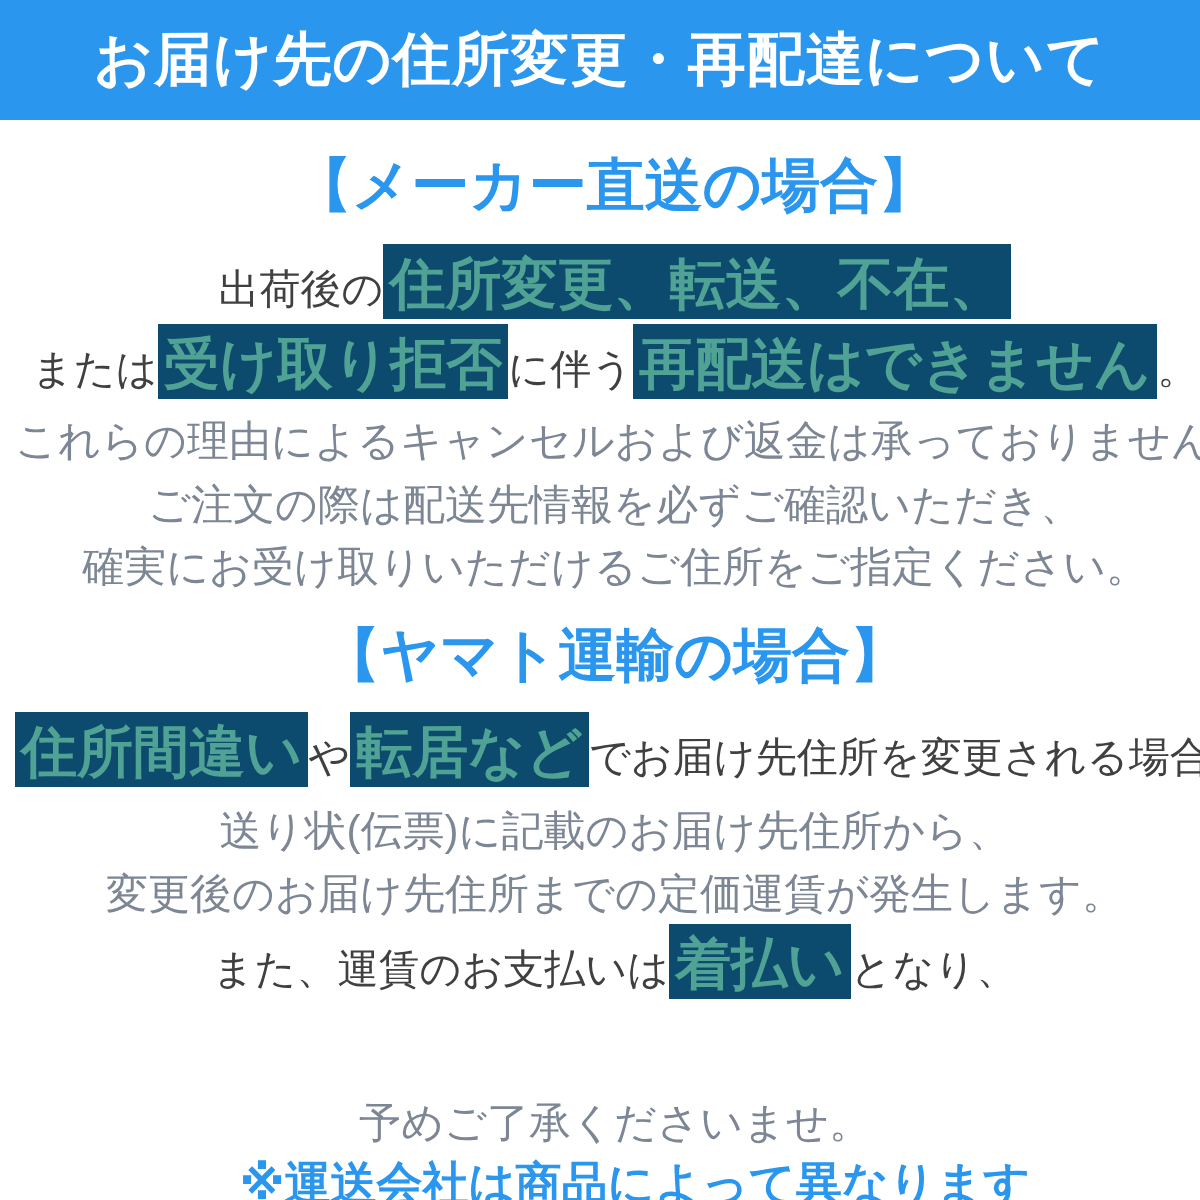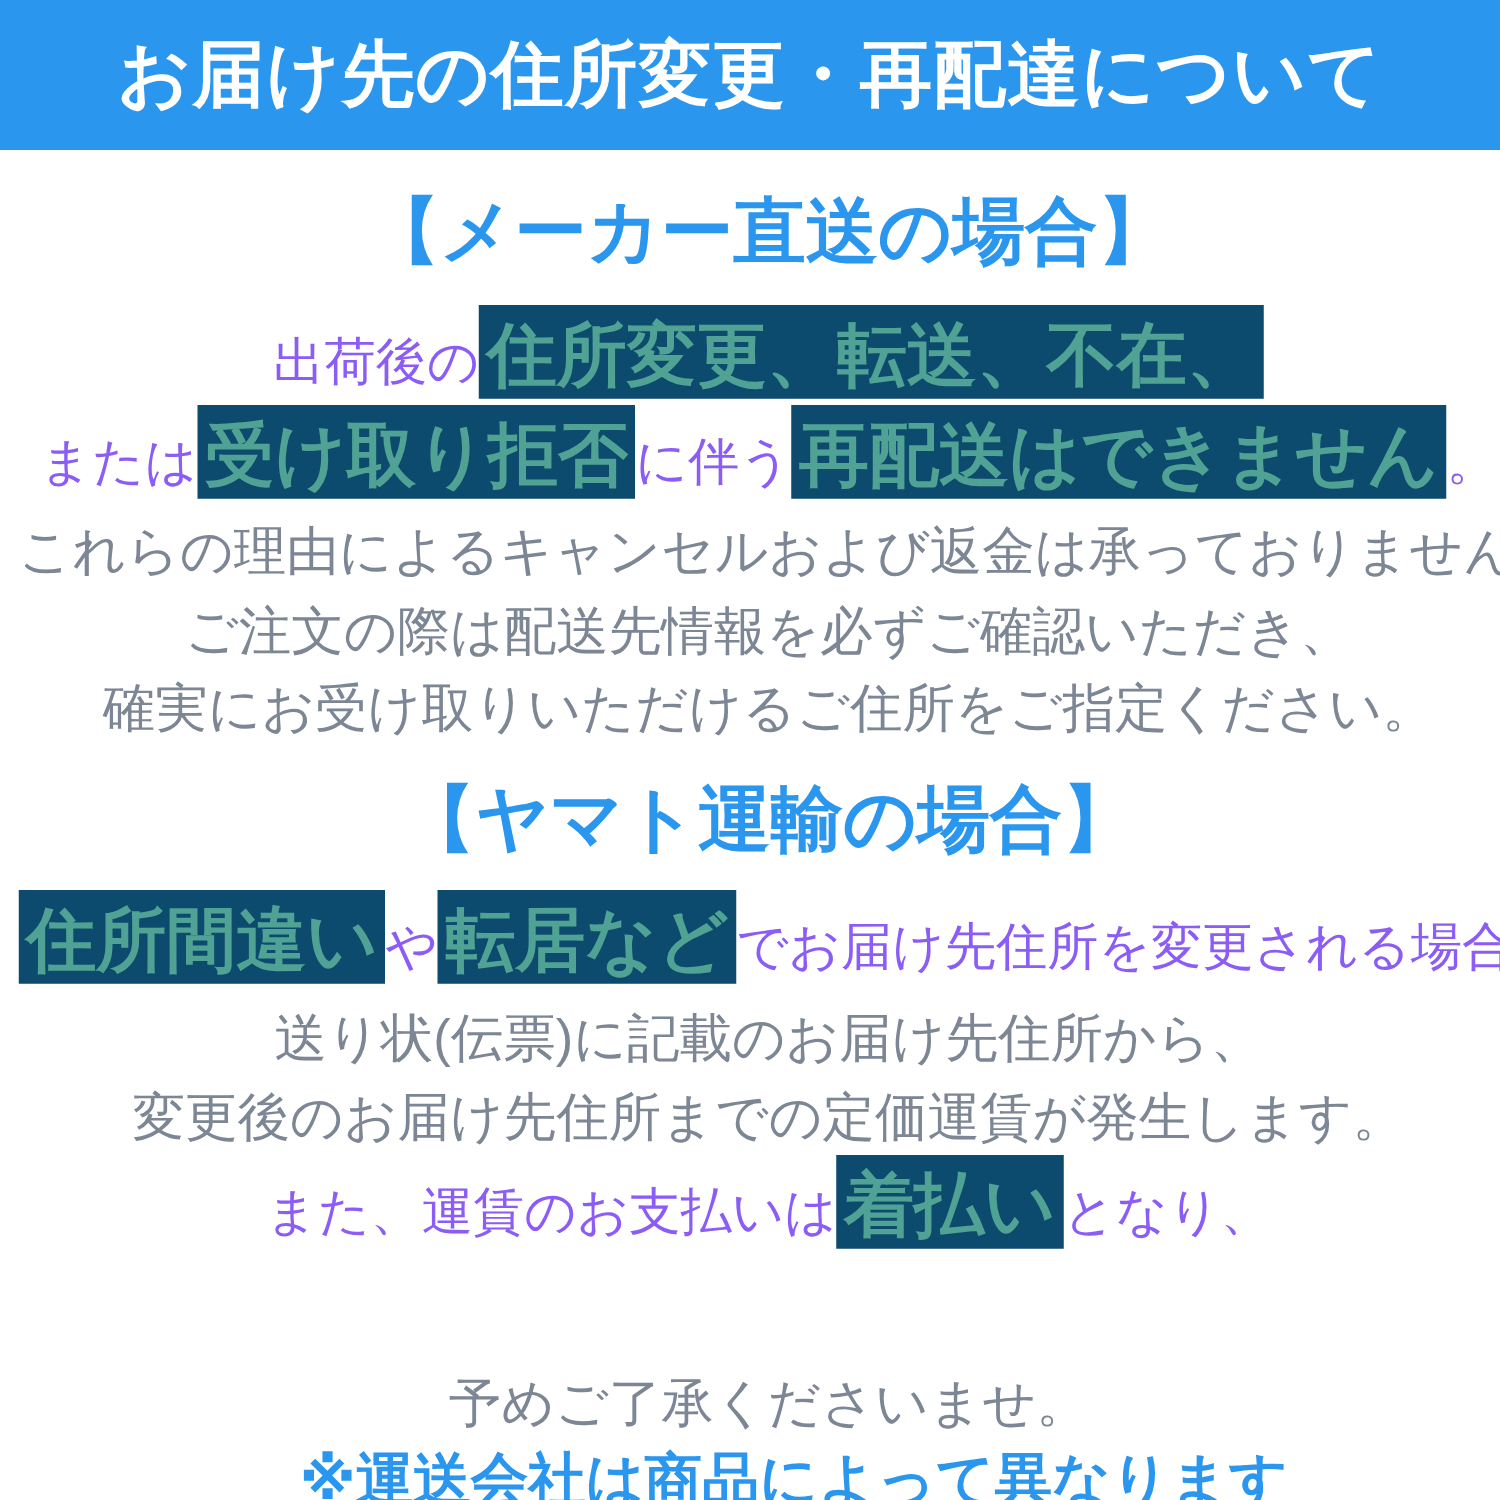--- a/index.html
+++ b/index.html
@@ -44,21 +44,21 @@
     color: #2a96ee;
     font-size: 58px;
     font-weight: bold;
   }
   .body-gray {
     color: #7d8694;
     font-size: 42px;
     font-weight: 500;
   }
   .gsm {
-    color: #8b5cf6;
+    color: #404040;
     font-size: 41px;
     font-weight: 500;
   }
   .hl {
     color: #4fa294;
     background: #0c4a6e;
     font-size: 56px;
     font-weight: bold;
     padding: 8px 6px 4px 6px;
   }

